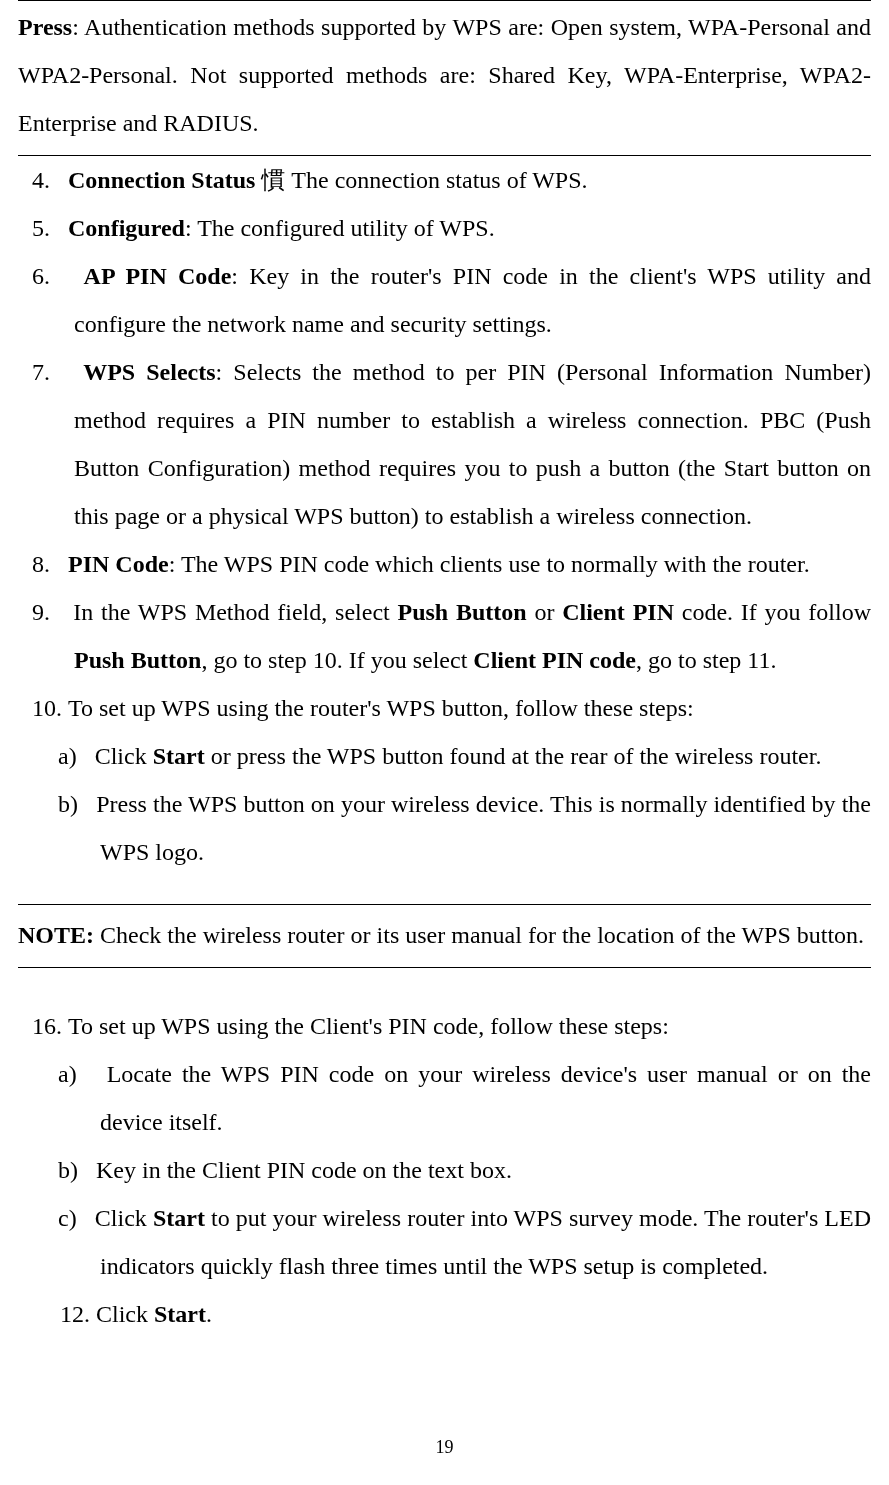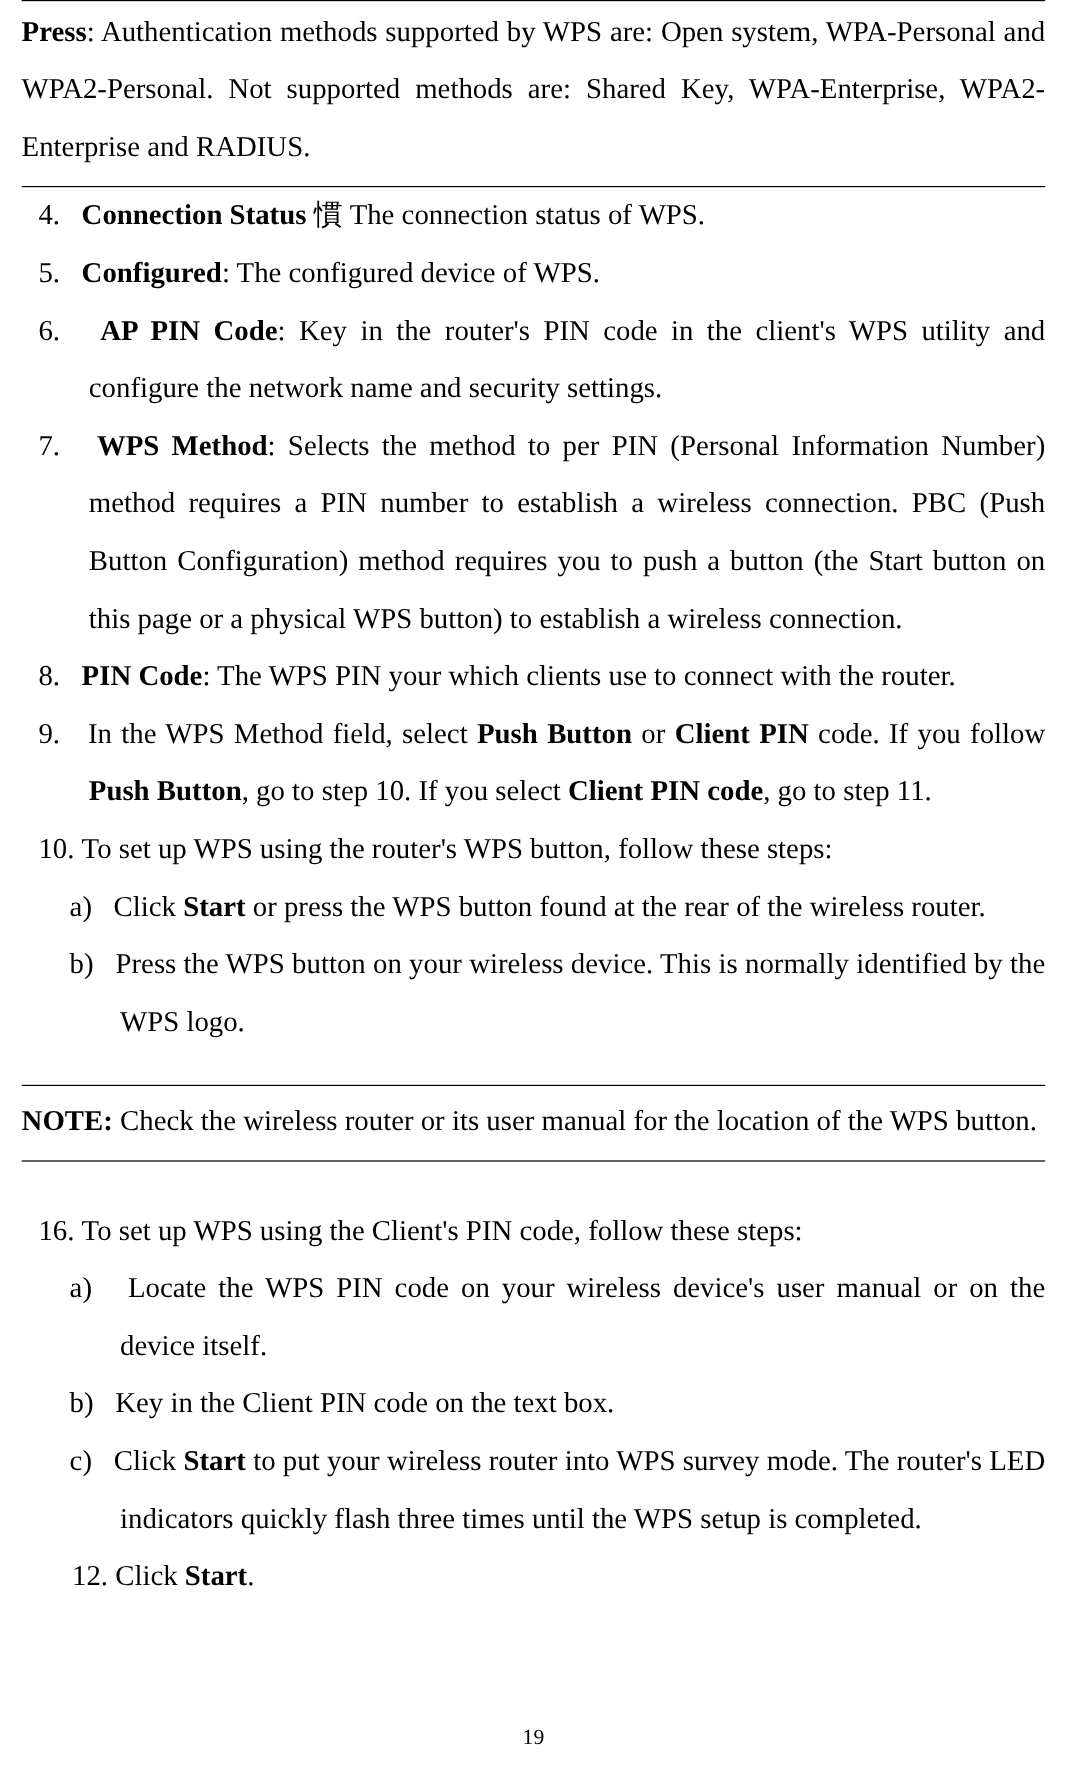--- a/index.html
+++ b/index.html
@@ -55,30 +55,30 @@
 
 <div class="note-block">
   <span class="bold">Press</span><span>: Authentication methods supported by WPS are: Open system, WPA-Personal and WPA2-Personal. Not supported methods are: Shared Key, WPA-Enterprise, WPA2-Enterprise and RADIUS.</span>
 </div>
 
 <ol class="ol-main">
   <li class="li-main">
     <span>4.</span>&nbsp;&nbsp;&nbsp;<span class="bold">Connection Status</span><span> 慣 The connection status of WPS.</span>
   </li>
   <li class="li-main">
-    <span>5.</span>&nbsp;&nbsp;&nbsp;<span class="bold">Configured</span><span>: The configured device of WPS.</span>
+    <span>5.</span>&nbsp;&nbsp;&nbsp;<span class="bold">Configured</span><span>: The configured utility of WPS.</span>
   </li>
   <li class="li-main">
     <span>6.</span>&nbsp;&nbsp;&nbsp;<span class="bold">AP PIN Code</span><span>: Key in the router's PIN code in the client's WPS utility and configure the network name and security settings.</span>
   </li>
   <li class="li-main">
-    <span>7.</span>&nbsp;&nbsp;&nbsp;<span class="bold">WPS Method</span><span>: Selects the method to per PIN (Personal Information Number) method requires a PIN number to establish a wireless connection. PBC (Push Button Configuration) method requires you to push a button (the Start button on this page or a physical WPS button) to establish a wireless connection.</span>
+    <span>7.</span>&nbsp;&nbsp;&nbsp;<span class="bold">WPS Selects</span><span>: Selects the method to per PIN (Personal Information Number) method requires a PIN number to establish a wireless connection. PBC (Push Button Configuration) method requires you to push a button (the Start button on this page or a physical WPS button) to establish a wireless connection.</span>
   </li>
   <li class="li-main">
-    <span>8.</span>&nbsp;&nbsp;&nbsp;<span class="bold">PIN Code</span><span>: The WPS PIN your which clients use to connect with the router.</span>
+    <span>8.</span>&nbsp;&nbsp;&nbsp;<span class="bold">PIN Code</span><span>: The WPS PIN code which clients use to normally with the router.</span>
   </li>
   <li class="li-main">
     <span>9.</span>&nbsp;&nbsp;&nbsp;<span>In the WPS Method field, select </span><span class="bold">Push Button</span><span> or </span><span class="bold">Client PIN</span><span> code. If you follow </span><span class="bold">Push Button</span><span>, go to step 10. If you select </span><span class="bold">Client PIN code</span><span>, go to step 11.</span>
   </li>
   <li class="li-main" style="padding-left:32px;text-indent:-32px;">
     <span>10.</span>&nbsp;<span>To set up WPS using the router's WPS button, follow these steps:</span>
   </li>
 </ol>
 
 <ol class="ol-sub">

